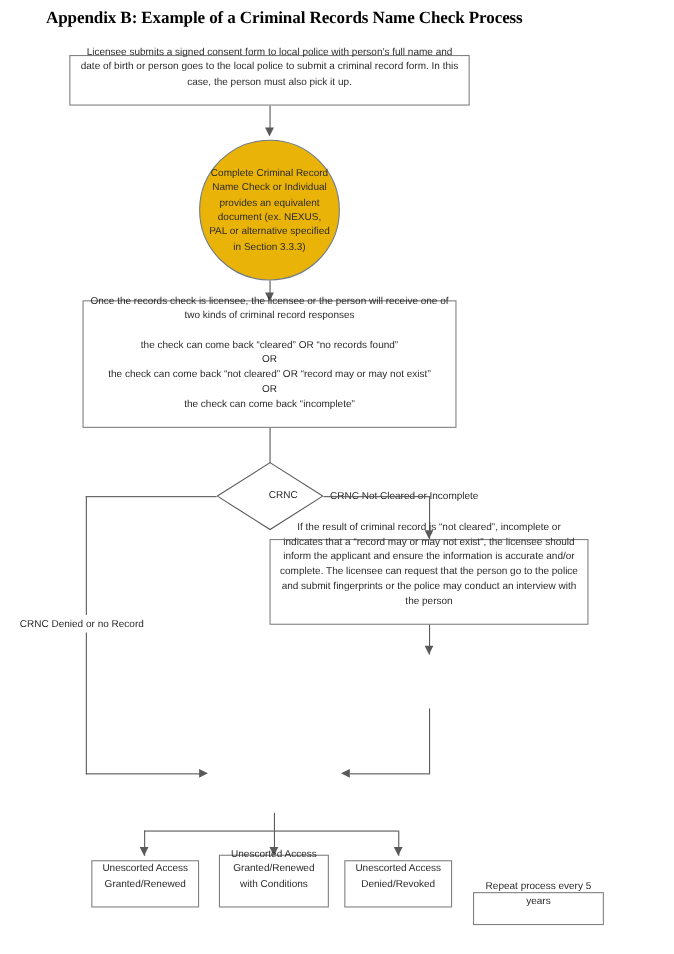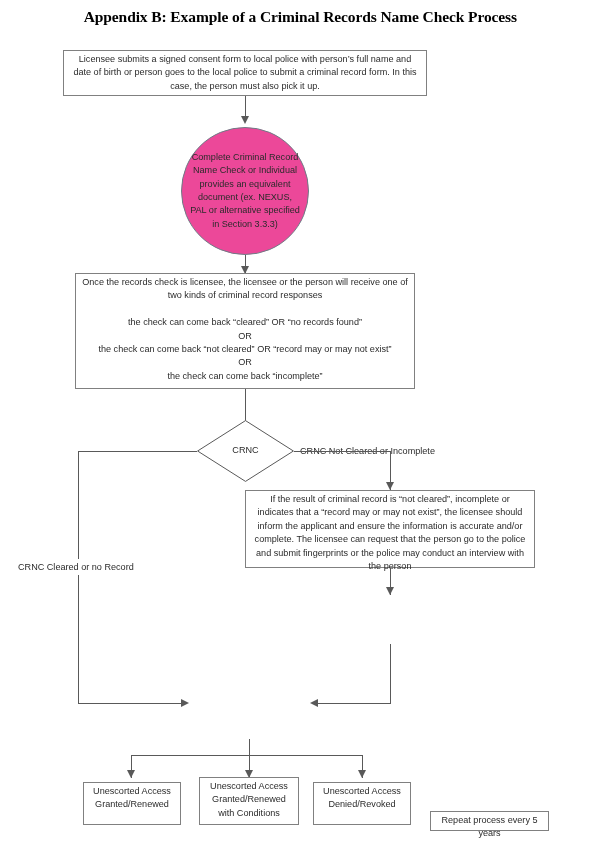--- a/index.html
+++ b/index.html
@@ -17,52 +17,52 @@
     background: #ffffff;
     overflow: hidden;
   }
 
   
   .page-title {
     position: absolute;
     left: 0;
     top: 8px;
     width: 517px;
-    text-align: right;
+    text-align: center;
     font-family: "Liberation Serif", serif;
     font-weight: bold;
     font-size: 15.5px;
     color: #000000;
     letter-spacing: -0.1px;
   }
 
   
   .node-box {
     position: absolute;
     box-sizing: border-box;
     border: 1px solid #808080;
     background: #ffffff;
     color: #2b2b2b;
     font-size: 9.1px;
     line-height: 13.4px;
     text-align: center;
     display: flex;
-    align-items: flex-start;
+    align-items: flex-end;
     justify-content: center;
-    padding: 2px 6px;
+    padding: 14px 6px;
   }
   .node-box .txt { width: 100%; white-space: pre-line; }
 
   
   .node-circle {
     position: absolute;
     box-sizing: border-box;
     border: 1px solid #6f7b86;
     border-radius: 50%;
-    background: #ec4899;
+    background: #eab308;
     color: #2b2b2b;
     font-size: 9.1px;
     line-height: 13.4px;
     text-align: center;
     display: flex;
     align-items: center;
     justify-content: center;
     padding: 0 8px;
   }
   .node-circle .txt { width: 100%; white-space: pre-line; }
@@ -71,21 +71,21 @@
   .diamond-wrap {
     position: absolute;
   }
   .diamond-shape {
     position: absolute;
     left: 0; top: 0;
     width: 100%; height: 100%;
   }
   .diamond-label {
     position: absolute;
-    left: 0; top: 0;
+    left: 12px; top: 0;
     width: 100%; height: 100%;
     display: flex;
     align-items: center;
     justify-content: center;
     font-size: 9.1px;
     line-height: 13.4px;
     color: #2b2b2b;
     text-align: center;
     white-space: pre-line;
     pointer-events: none;
@@ -175,21 +175,21 @@
 
   <div class="hline" style="left:294px; top:451px; width:96px;"></div>
   <div class="vline" style="left:390px; top:451px; height:39px;"></div>
   <div class="arrow-down" style="left:385.5px; top:482px;"></div>
 
   <div class="hline" style="left:78px; top:451px; width:119px;"></div>
   <div class="vline" style="left:78px; top:451px; height:253px;"></div>
   <div class="hline" style="left:78px; top:703px; width:105px;"></div>
   <div class="arrow-right" style="left:181px; top:699px;"></div>
 
-  <div class="edge-label" style="left:14px; top:559px; background:#ffffff; padding:2px 4px;">CRNC Cleared or no Record</div>
+  <div class="edge-label" style="left:14px; top:559px; background:#ffffff; padding:2px 4px;">CRNC Denied or no Record</div>
 
   <div class="node-box" style="left:245px; top:490px; width:290px; height:78px;">
     <span class="txt">If the result of criminal record is “not cleared”, incomplete or indicates that a “record may or may not exist”, the licensee should inform the applicant and ensure the information is accurate and/or complete. The licensee can request that the person go to the police and submit fingerprints or the police may conduct an interview with the person</span>
   </div>
 
   <div class="vline" style="left:390px; top:568px; height:27px;"></div>
   <div class="arrow-down" style="left:385.5px; top:587px;"></div>
 
 
   <div class="vline" style="left:390px; top:644px; height:60px;"></div>

